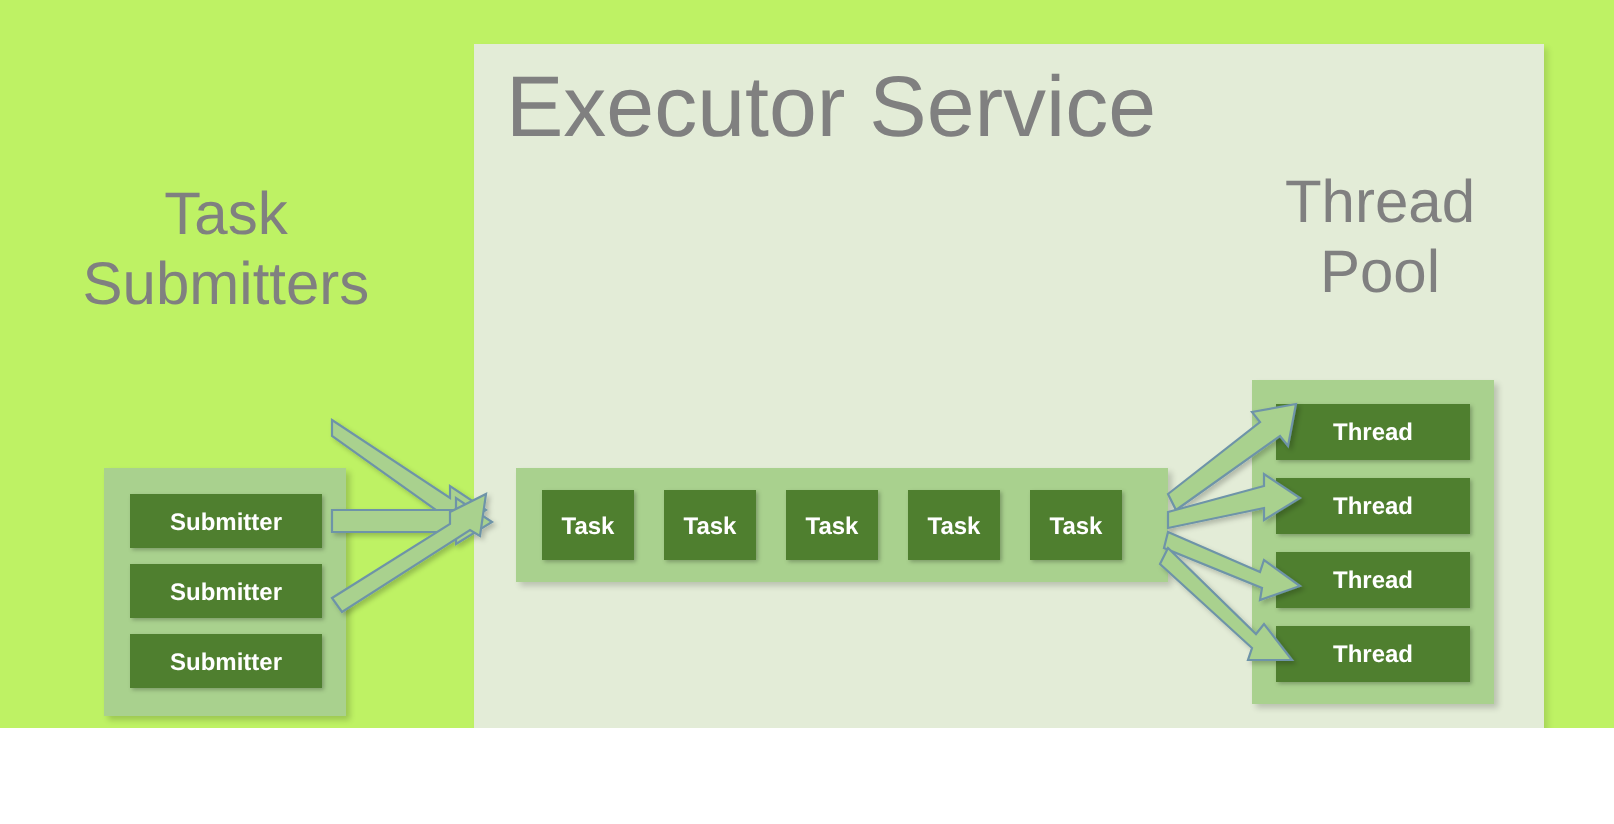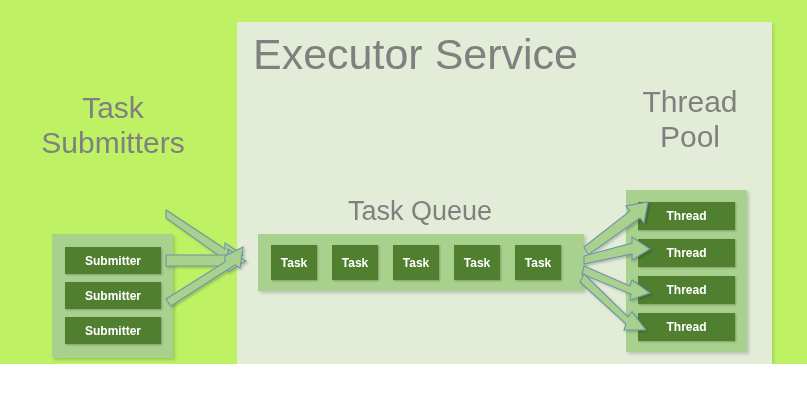--- a/index.html
+++ b/index.html
@@ -156,21 +156,20 @@
   <div class="executor-title">Executor Service</div>
 
   <div class="section-label label-task-submitters">Task
 Submitters</div>
   <div class="panel panel-submitters">
     <div class="dark-box submitter-box i0">Submitter</div>
     <div class="dark-box submitter-box i1">Submitter</div>
     <div class="dark-box submitter-box i2">Submitter</div>
   </div>
 
-  <div class="section-label label-task-queue">Task Queue</div>
   <div class="panel panel-taskqueue">
     <div class="dark-box task-box i0">Task</div>
     <div class="dark-box task-box i1">Task</div>
     <div class="dark-box task-box i2">Task</div>
     <div class="dark-box task-box i3">Task</div>
     <div class="dark-box task-box i4">Task</div>
   </div>
 
   <div class="section-label label-thread-pool">Thread
 Pool</div>

